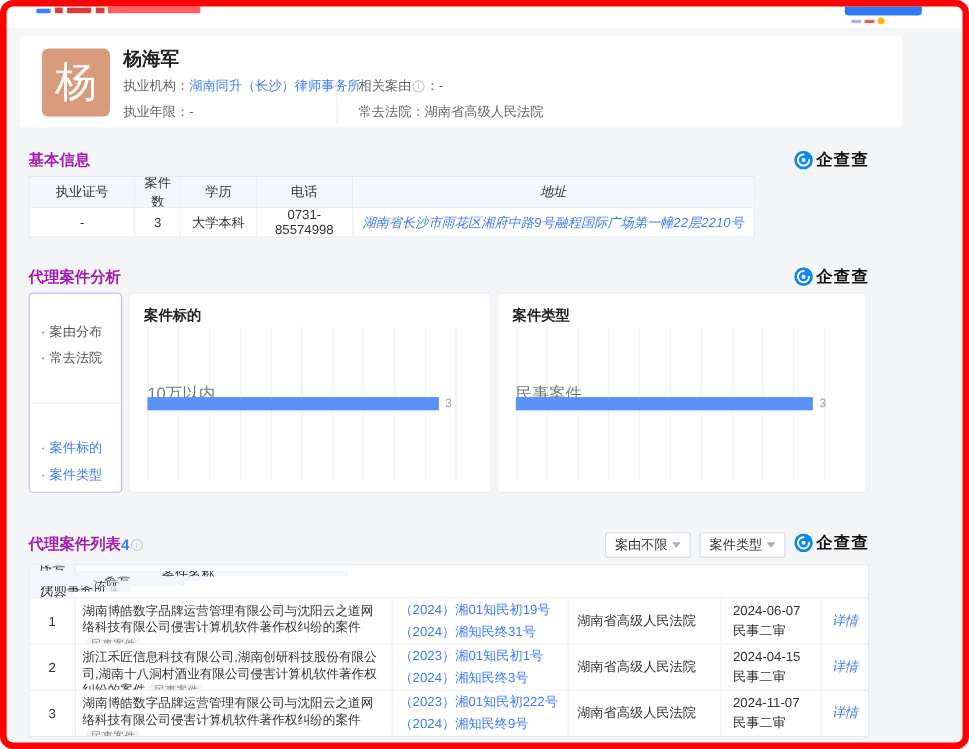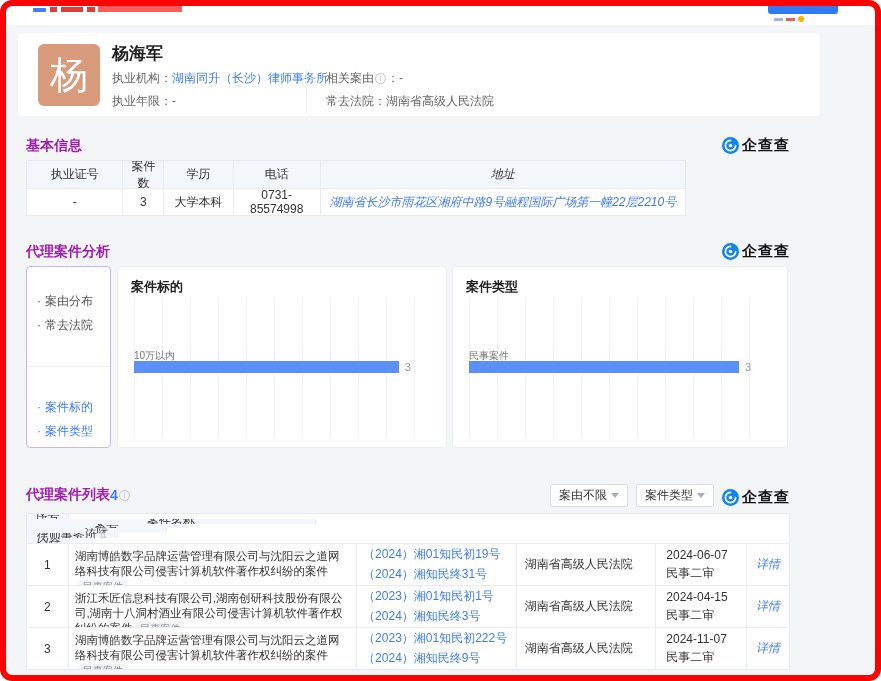--- a/index.html
+++ b/index.html
@@ -63,21 +63,21 @@
   .side-item { height:24px; line-height:24px; padding-left:10px; color:#555; cursor:pointer; white-space:nowrap; }
   .side-item::before { content:"·"; margin-right:4px; color:inherit; }
   .side-item.active { color:#3E7BFA; }
   .side-gap { height:30px; border-bottom:1px solid #EDF0F4; margin-bottom:28px; }
   .chart { border:1px solid #E9EEF4; }
   .chart1 { left:117px; top:266px; width:330px; height:182px; }
   .chart2 { left:452px; top:266px; width:336px; height:182px; }
   .ch-title { position:absolute; left:13px; top:11px; font-size:13px; font-weight:bold; color:#222; }
   .plot { position:absolute; left:16px; top:30px; right:12px; bottom:10px;
           background:repeating-linear-gradient(to right,#EFF1F5 0 1px,transparent 1px 28px); }
-  .bar-label { position:absolute; left:0; top:52px; color:#777; font-size:10px; }
+  .bar-label { position:absolute; left:0; top:52px; color:#777; font-size:15px; }
   .bar-row { position:absolute; left:0; top:64px; right:0; display:flex; align-items:center; }
   .bar { height:12px; background:#5B8FF9; }
   .bar-val { color:#999; font-size:11px; margin-left:6px; }
   
   .cl-head { top:483px; height:24px; }
   .filter-btn { border:1px solid #D9DCE3; border-radius:2px; background:#fff; height:23px; line-height:21px;
                 padding:0 8px; font-size:12px; color:#333; margin-left:8px; cursor:pointer; }
   .filter-btn .caret { display:inline-block; margin-left:4px; width:0; height:0;
                 border-left:4px solid transparent; border-right:4px solid transparent; border-top:5px solid #A8AEB8; vertical-align:1px; }
   .cases { left:26px; top:513px; width:764px; }
@@ -197,21 +197,21 @@
       <div class="bar" style="width: 88.2353%; background: rgb(91, 143, 249);"></div>
       <span class="bar-val">3</span>
     </div>
   </div>
 </div>
 
 <div class="sec-head cl-head">
   <span class="sec-title">代理案件列表</span>
     <span class="count">4</span>
     <span class="info-i"></span>
-  <span style="margin-left:auto; display:flex; align-items:flex-end;">
+  <span style="margin-left:auto; display:flex; align-items:flex-start;">
     <span class="filter-btn"><span>案由不限</span><span class="caret"></span></span>
     <span class="filter-btn"><span>案件类型</span><span class="caret"></span></span>
     <span class="qcc" style="margin-left:8px;">
       <svg width="17" height="17" viewBox="0 0 16 16">
           <circle cx="8" cy="8" r="8" fill="#1187EC"></circle>
           <path d="M8 3.2 a4.8 4.8 0 1 0 4.8 4.8" stroke="#fff" stroke-width="1.6" fill="none" stroke-linecap="round"></path>
           <circle cx="8" cy="8" r="1.7" fill="#fff"></circle>
         </svg>
       <span class="qcc-txt">企查查</span>
     </span>

